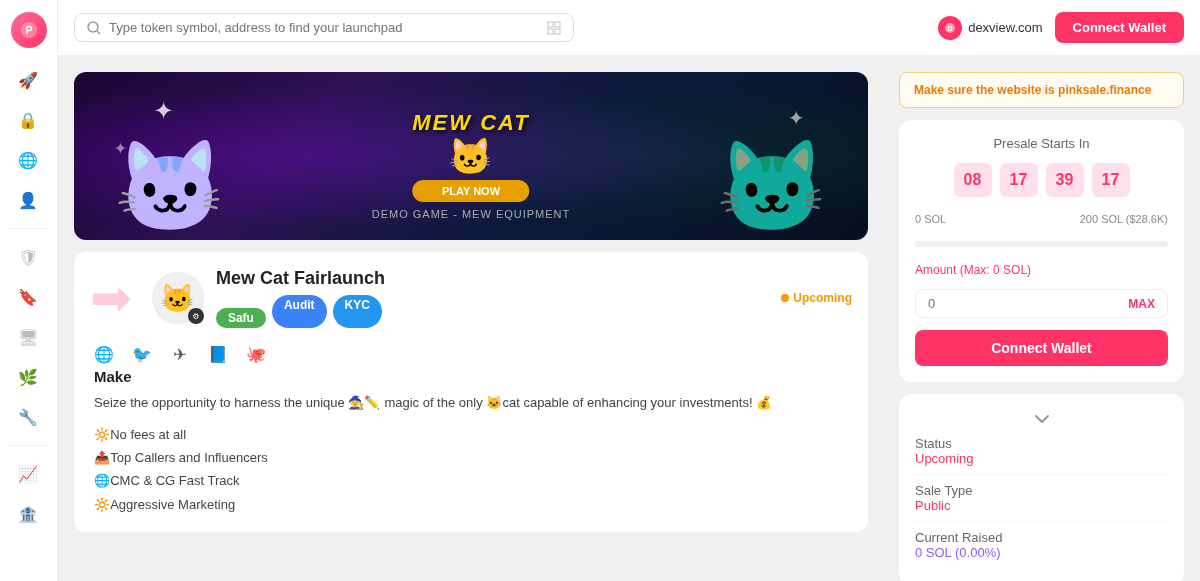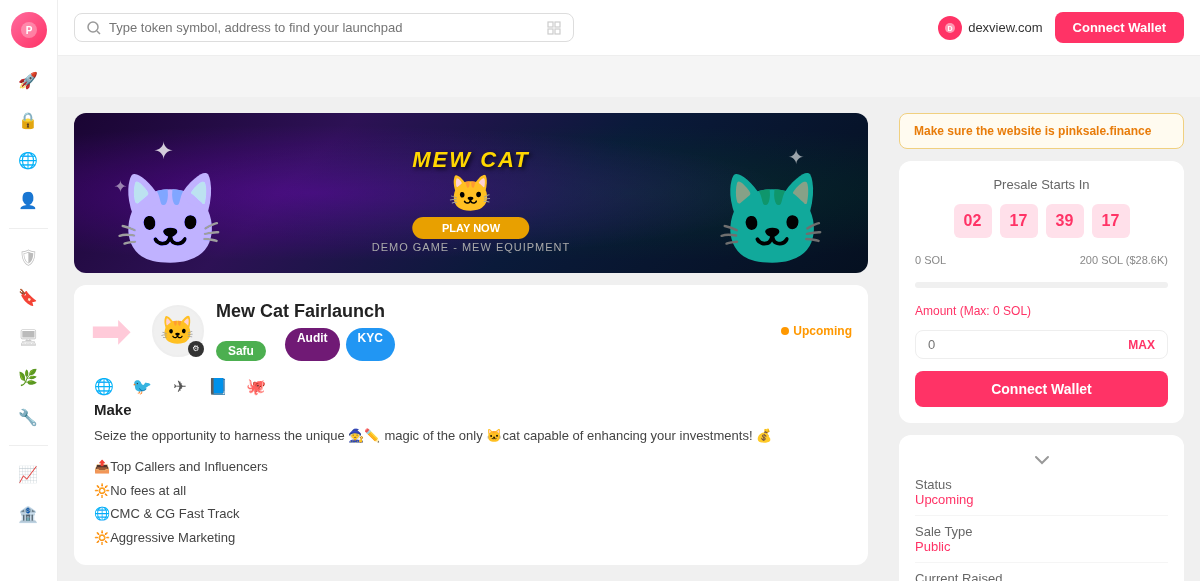--- a/index.html
+++ b/index.html
@@ -37,21 +37,20 @@
     }
     .sidebar-icon.active { color: #ff3366; }
     .sidebar-divider { width: 70%; height: 1px; background: #eee; margin: 4px 0; }
 
     
     .main {
       flex: 1;
       display: flex;
       flex-direction: column;
       overflow: hidden;
-      gap: 41px;
     }
 
     
     .topbar {
       height: 56px;
       background: #fff;
       border-bottom: 1px solid #eee;
       display: flex;
       align-items: center;
       padding: 0 16px;
@@ -198,21 +197,21 @@
     }
     .tag {
       padding: 3px 12px;
       border-radius: 20px;
       font-size: 12px;
       font-weight: 600;
       color: white;
       cursor: pointer;
     }
     .tag-green { background: #4caf50; margin-top: 13px; }
-    .tag-purple { background: #701a75; margin-left: 13px; }
+    .tag-purple { background: #3b82f6; }
     .tag-blue { background: #2196f3; }
     .upcoming-badge {
       display: flex; align-items: center; gap: 4px;
       font-size: 12px; color: #ff9800; font-weight: 600;
     }
     .upcoming-dot { width: 8px; height: 8px; background: #ff9800; border-radius: 50%; }
 
     .token-socials {
       display: flex; gap: 10px; margin-top: 8px;
     }
@@ -428,39 +427,39 @@
           <div class="social-icon">🐦</div>
           <div class="social-icon">✈</div>
           <div class="social-icon">📘</div>
           <div class="social-icon">🐙</div>
         </div>
 
         <div class="about-section">
           <div class="about-title">Make</div>
           <div class="about-text">Seize the opportunity to harness the unique 🧙✏️ magic of the only 🐱cat capable of enhancing your investments! 💰</div>
           <ul class="about-list">
+            <li>🔆No fees at all</li>
             <li>📤Top Callers and Influencers</li>
-            <li>🔆No fees at all</li>
             <li>🌐CMC &amp; CG Fast Track</li>
             <li>🔆Aggressive Marketing</li>
           </ul>
         </div>
       </div>
     </div>
 
     <div class="right-panel">
 
       <div class="warning-banner">
         <span>Make sure the website is </span><span style="color:#e87c0a;font-weight:700;">pinksale.finance</span>
       </div>
 
       <div class="presale-card">
         <div class="presale-title">Presale Starts In</div>
         <div class="countdown">
-          <div class="count-box">02</div>
+          <div class="count-box">08</div>
           <div class="count-box">17</div>
           <div class="count-box">39</div>
           <div class="count-box">17</div>
         </div>
         <div class="progress-row">
           <span>0 SOL</span>
           <span>200 SOL ($28.6K)</span>
         </div>
         <div class="progress-bar-bg">
           <div class="progress-bar-fill"></div>

